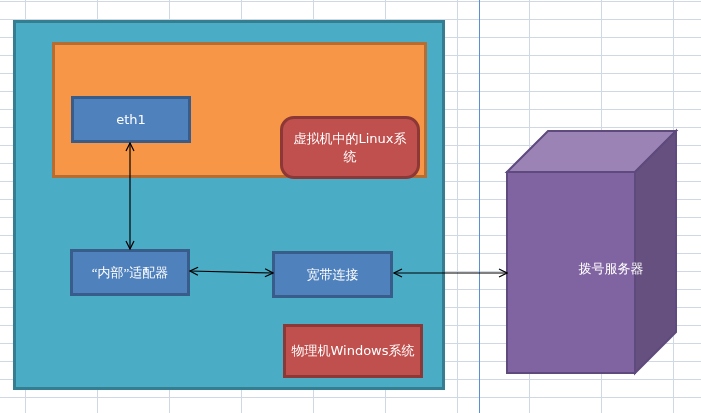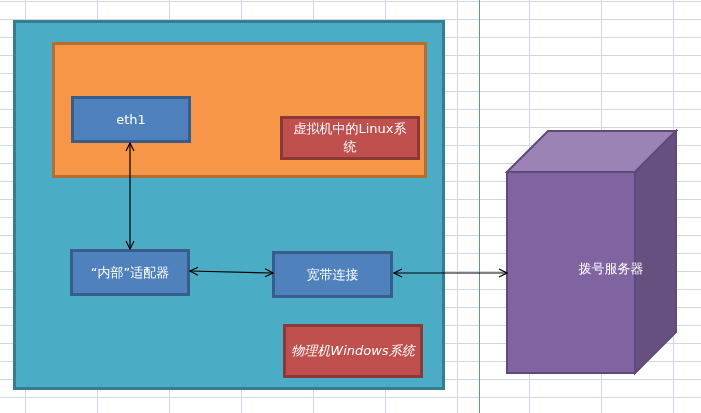--- a/index.html
+++ b/index.html
@@ -26,21 +26,21 @@
     left:52px; top:42px; width:375px; height:136px;
     background:#f79646; border:3px solid #b66d31;
   }
   .node {
     display:flex; align-items:center; justify-content:center; text-align:center;
     color:#ffffff; font-size:13px; line-height:18px;
   }
   .blue { background:#4f81bd; border:3px solid #385d8a; }
   .red  { background:#c0504d; border:3px solid #8c3836; }
   .eth1 { left:71px; top:96px; width:120px; height:47px; }
-  .linux { left:280px; top:116px; width:140px; height:44px; }
+  .linux { left:280px; top:116px; width:140px; height:63px;border-radius:14px; }
   .adapter { left:70px; top:249px; width:120px; height:47px; }
   .broadband { left:272px; top:251px; width:121px; height:47px; }
   .winsys { left:283px; top:324px; width:140px; height:54px; }
   svg.overlay { position:absolute; left:0; top:0; width:701px; height:413px; pointer-events:none; }
   .server-label {
     position:absolute; left:508px; top:260px; width:126px; text-align:center;
     color:#ffffff; font-size:13px; line-height:18px;margin-left:40px;
   }
 </style>
 </head>
@@ -53,29 +53,29 @@
 
 <div class="box node blue eth1">
   <span>eth1</span>
 </div>
 
 <div class="box node red linux">
   <span style="width:120px;display:block;">虚拟机中的Linux系统</span>
 </div>
 
 <div class="box node blue adapter">
-  <span style="width:100px;display:block;">“内部”适配器</span>
+  <span style="width:100px;display:block;font-family:Liberation Serif, serif;">“内部”适配器</span>
 </div>
 
 <div class="box node blue broadband">
   <span>宽带连接</span>
 </div>
 
 <div class="box node red winsys">
-  <span style="width:124px;display:block;font-style:italic;">物理机Windows系统</span>
+  <span style="width:124px;display:block;">物理机Windows系统</span>
 </div>
 
 <svg class="overlay" viewBox="0 0 701 413">
   <defs>
     <marker id="arr" markerWidth="10" markerHeight="10" refX="9" refY="5" orient="auto-start-reverse" markerUnits="userSpaceOnUse">
       <path d="M1,1 L9,5 L1,9" fill="none" stroke="#000" stroke-width="1.2"></path>
     </marker>
   </defs>
 
   <g>

